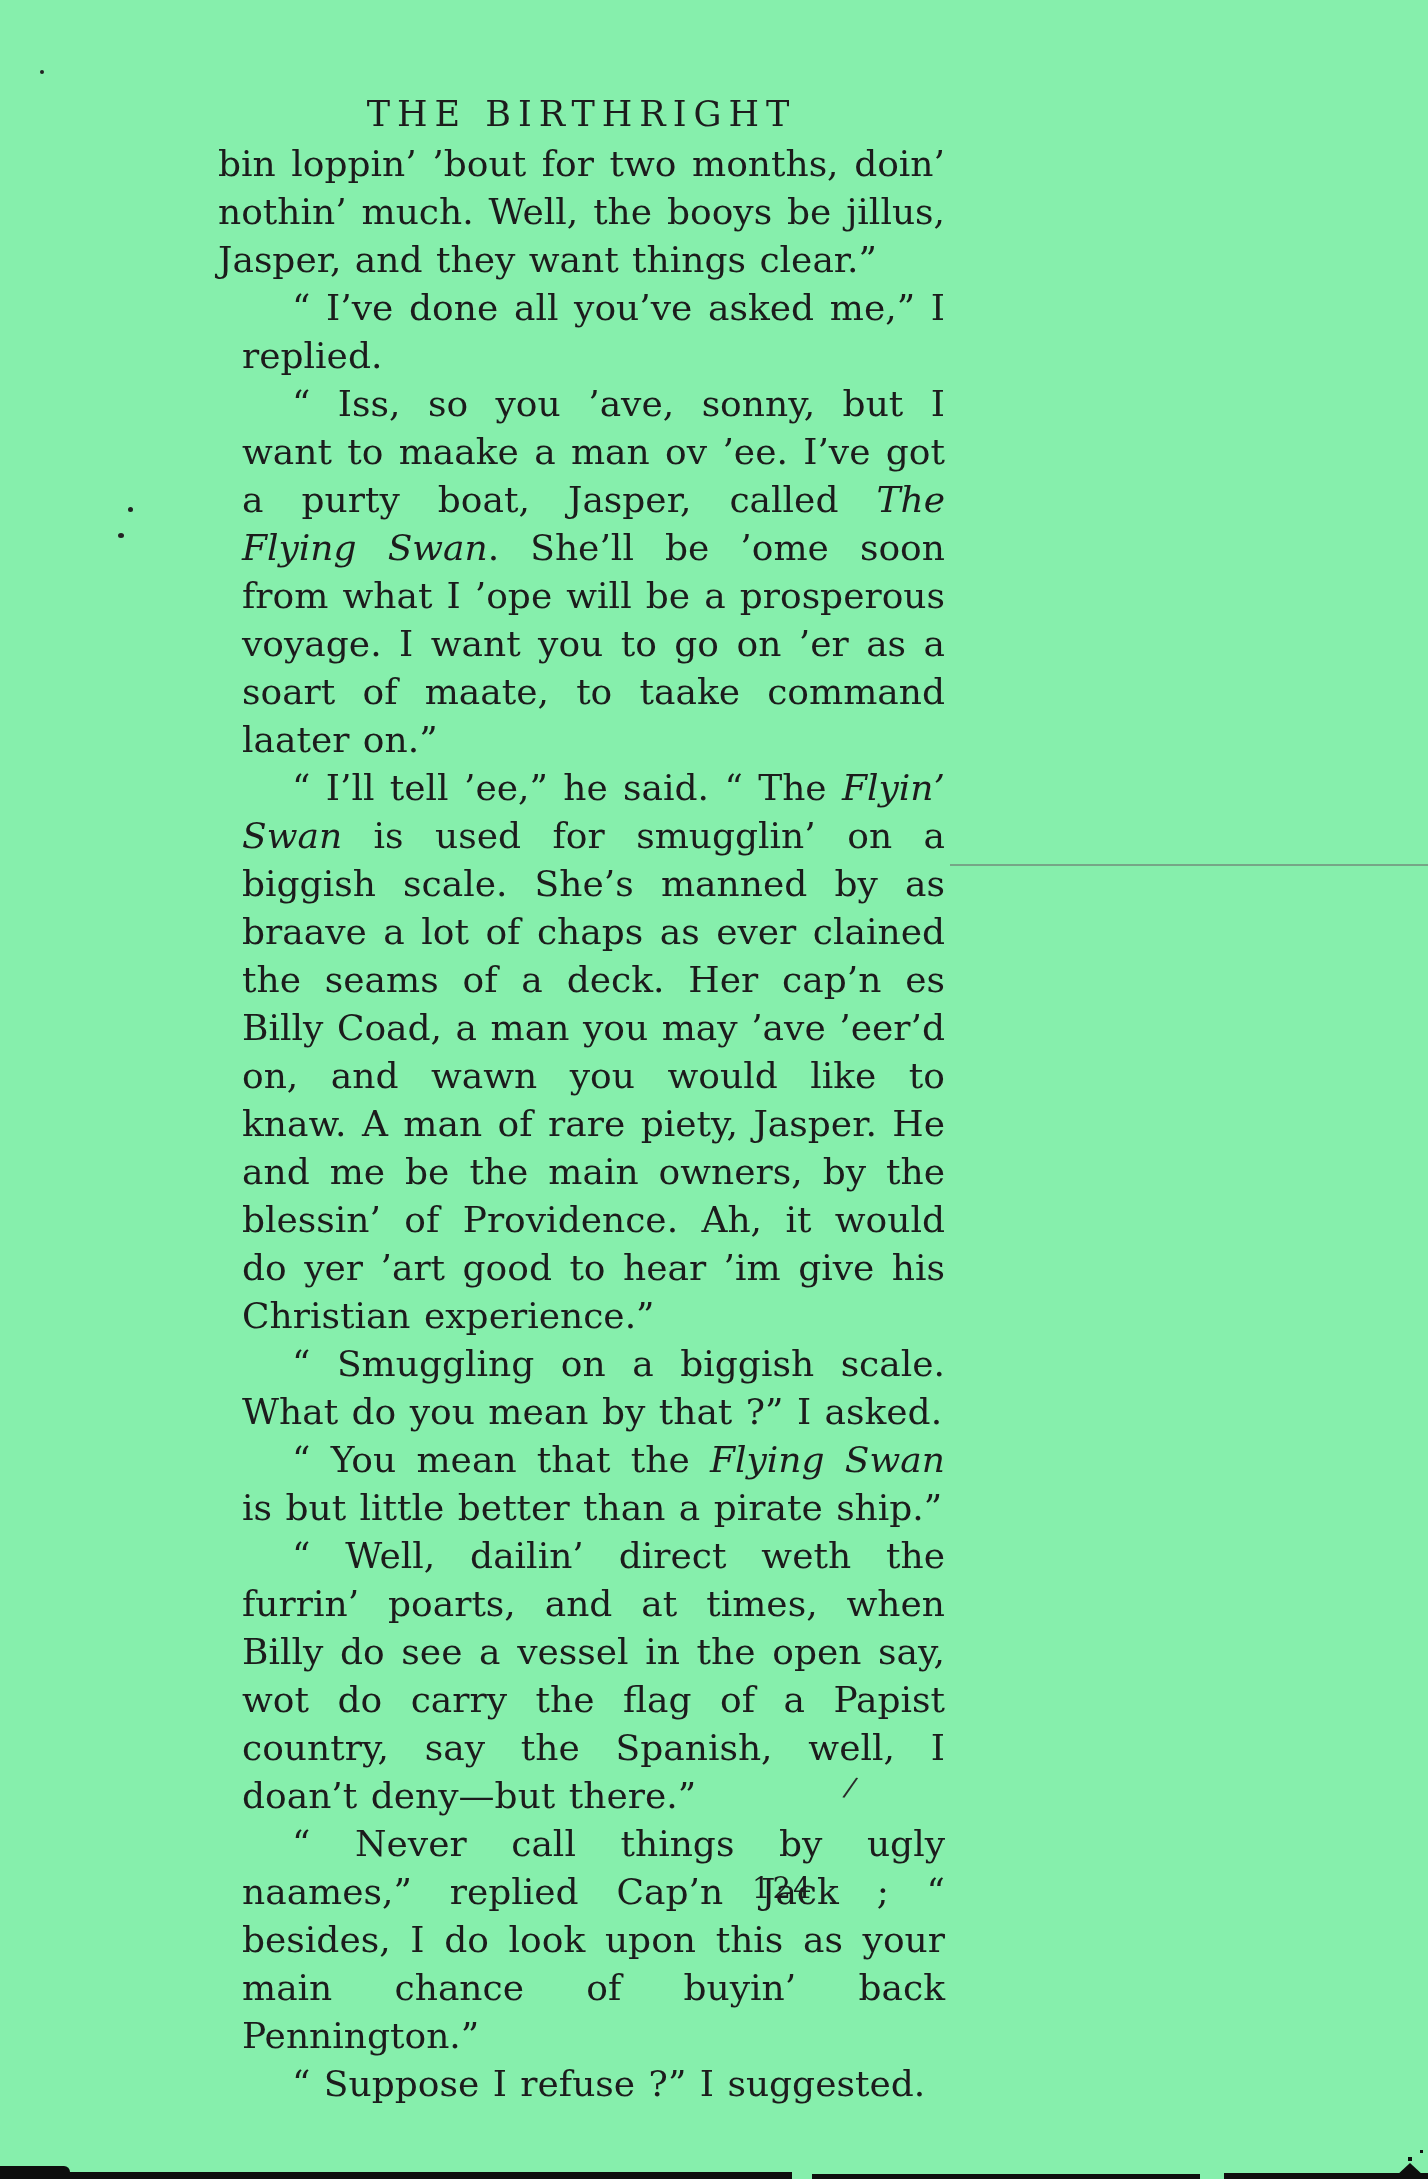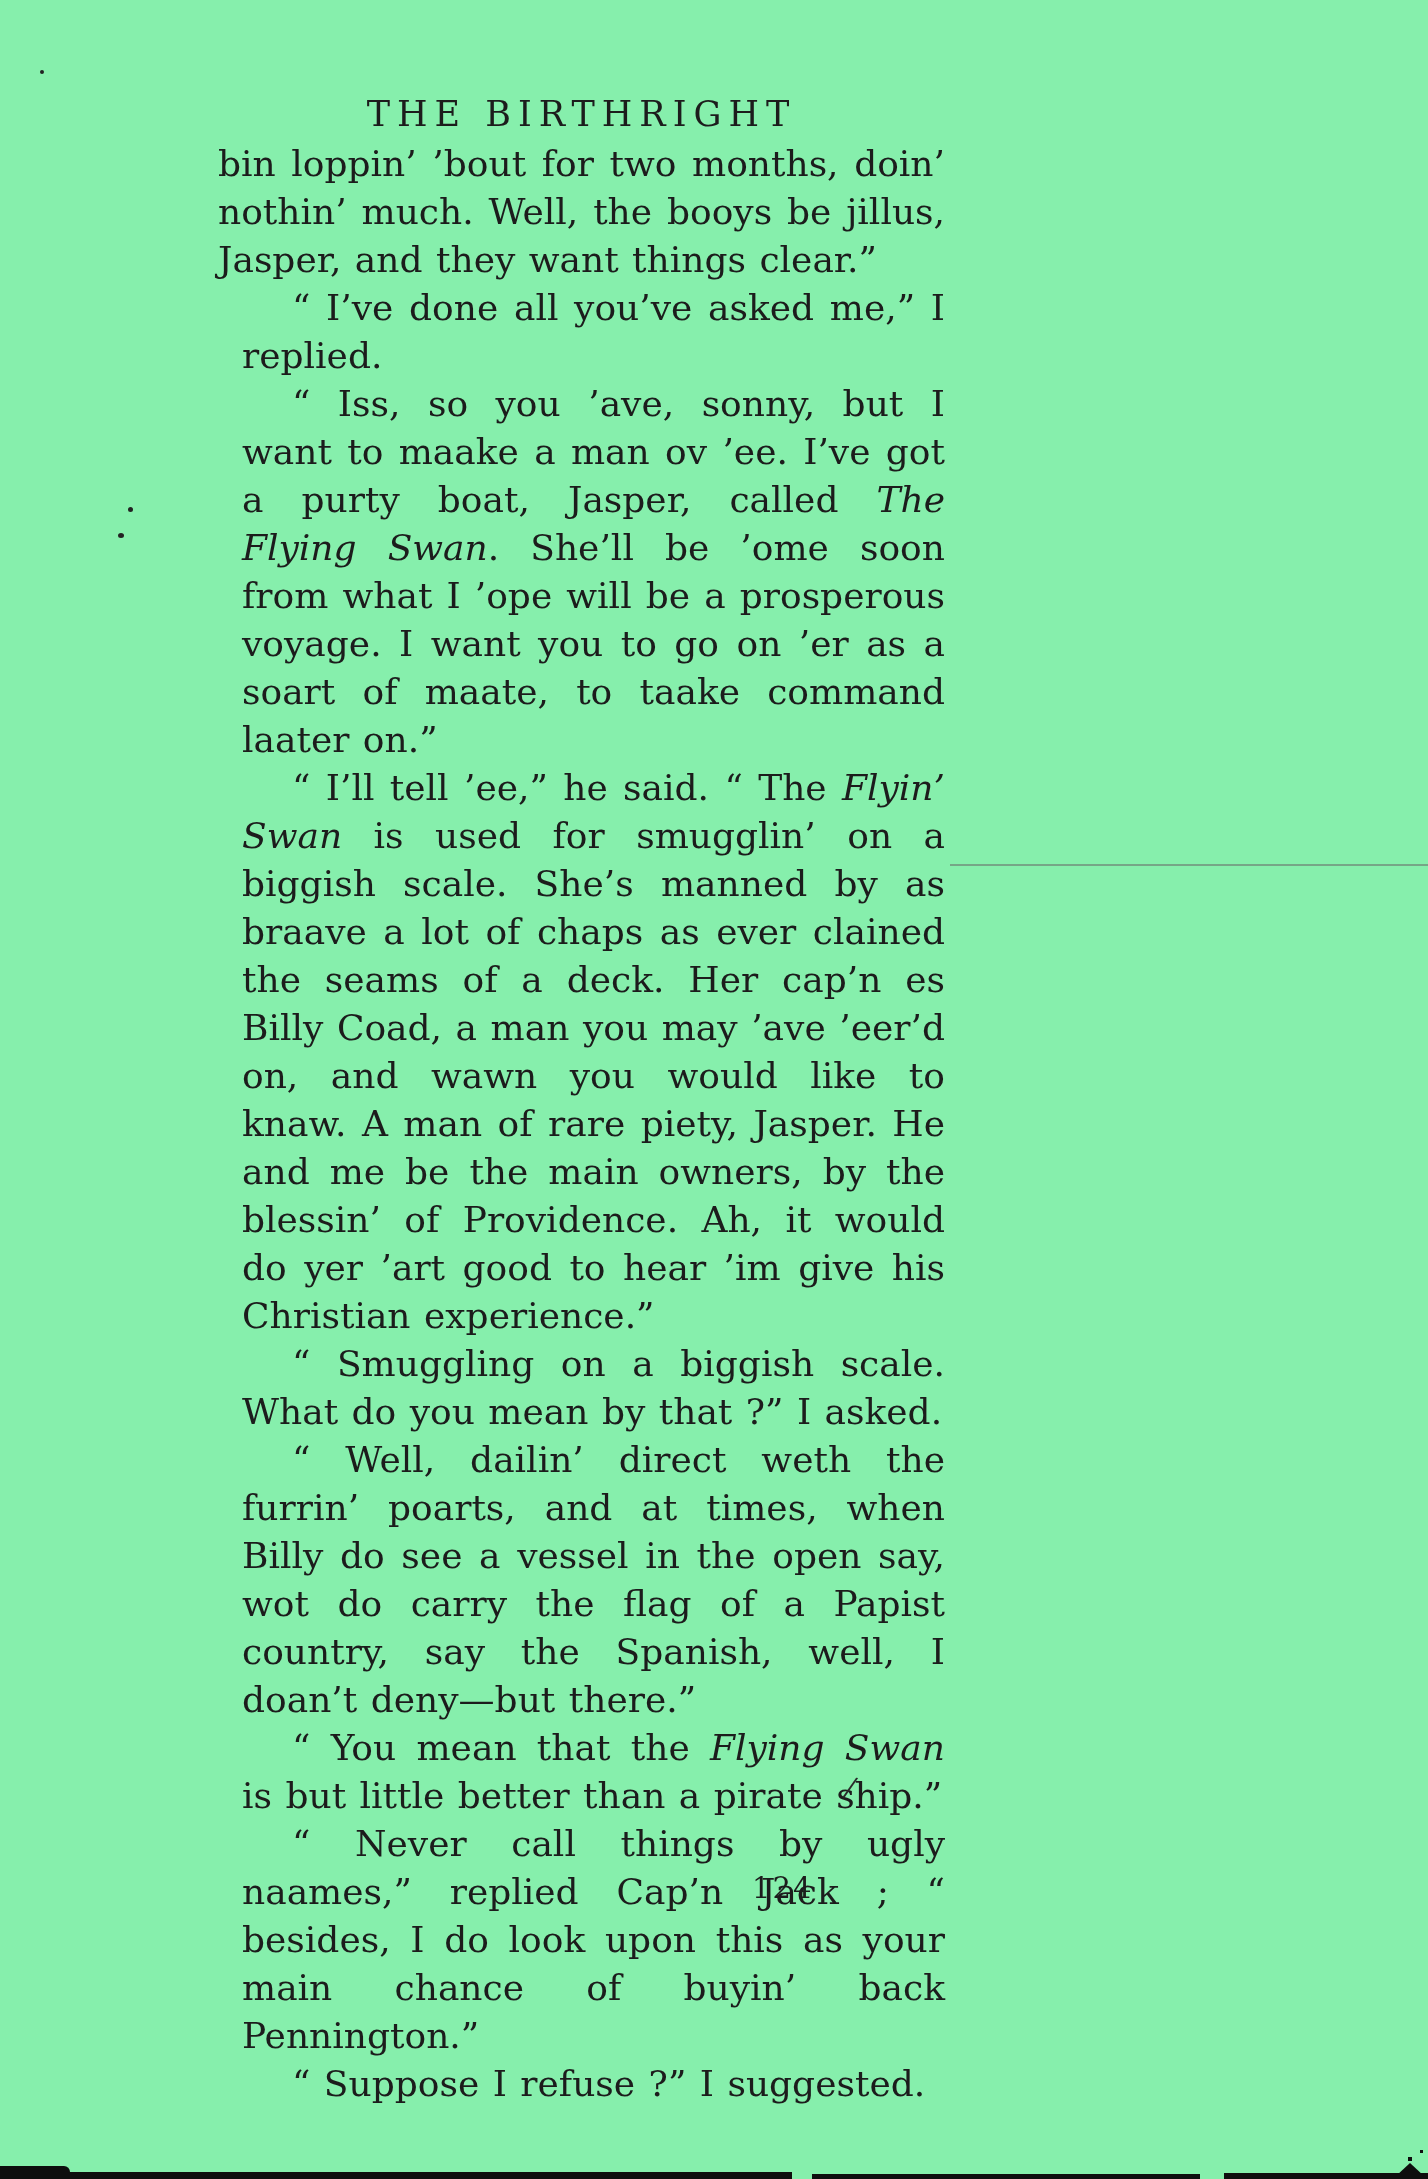--- a/index.html
+++ b/index.html
@@ -107,22 +107,22 @@
 <div class="page" style="background: #86efac; color: rgb(28, 28, 28);">
 
   <div class="header-title">THE BIRTHRIGHT</div>
 
   <div class="body-text">
       <p><span>bin loppin’ ’bout for two months, doin’ nothin’ much. Well, the booys be jillus, Jasper, and they want things clear.”</span></p>
       <p class="indent"><span>“ I’ve done all you’ve asked me,” I replied.</span></p>
       <p class="indent"><span>“ Iss, so you ’ave, sonny, but I want to maake a man ov ’ee.  I’ve got a purty boat, Jasper, called </span><span class="it">The Flying Swan</span><span>.  She’ll be ’ome soon from what I ’ope will be a prosperous voyage.  I want you to go on ’er as a soart of maate, to taake command laater on.”</span></p>
       <p class="indent"><span>“ I’ll tell ’ee,” he said.  “ The </span><span class="it">Flyin’ Swan</span><span> is used for smugglin’ on a biggish scale.  She’s manned by as braave a lot of chaps as ever clained the seams of a deck.  Her cap’n es Billy Coad, a man you may ’ave ’eer’d on, and wawn you would like to knaw.  A man of rare piety, Jasper.  He and me be the main owners, by the blessin’ of Providence.  Ah, it would do yer ’art good to hear ’im give his Christian experience.”</span></p>
       <p class="indent"><span>“ Smuggling on a biggish scale.  What do you mean by that ?” I asked.</span></p>
+      <p class="indent"><span>“ You mean that the </span><span class="it">Flying Swan</span><span> is but little better than a pirate ship.”</span></p>
       <p class="indent"><span>“ Well, dailin’ direct weth the furrin’ poarts, and at times, when Billy do see a vessel in the open say, wot do carry the flag of a Papist country, say the Spanish, well, I doan’t deny—but there.”</span></p>
-      <p class="indent"><span>“ You mean that the </span><span class="it">Flying Swan</span><span> is but little better than a pirate ship.”</span></p>
       <p class="indent"><span>“ Never call things by ugly naames,” replied Cap’n Jack ; “ besides, I do look upon this as your main chance of buyin’ back Pennington.”</span></p>
       <p class="indent"><span>“ Suppose I refuse ?” I suggested.</span></p>
     </div>
 
   <div class="page-number">124</div>
 
   <div class="stray-mark">/</div>
 
   <div class="speck speck-1"></div>
   <div class="speck speck-2"></div>

